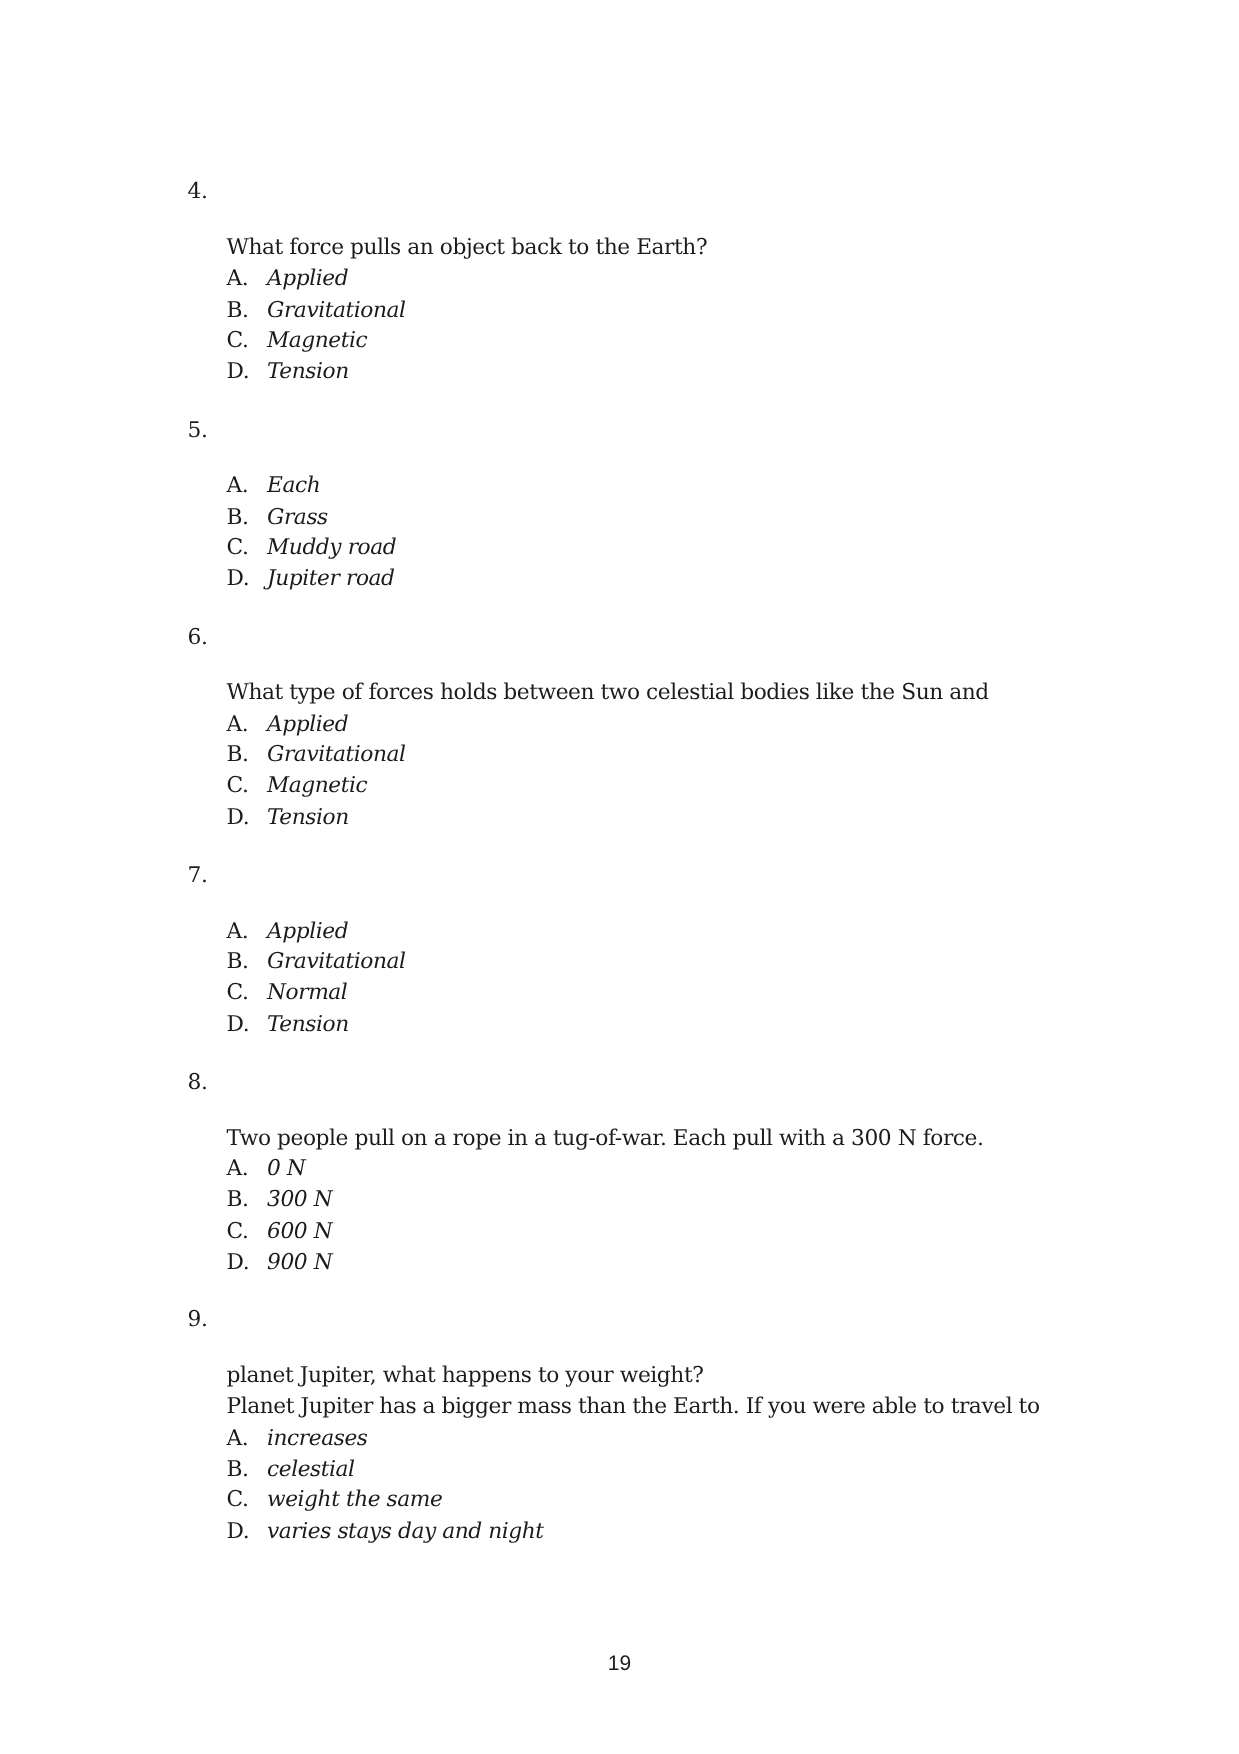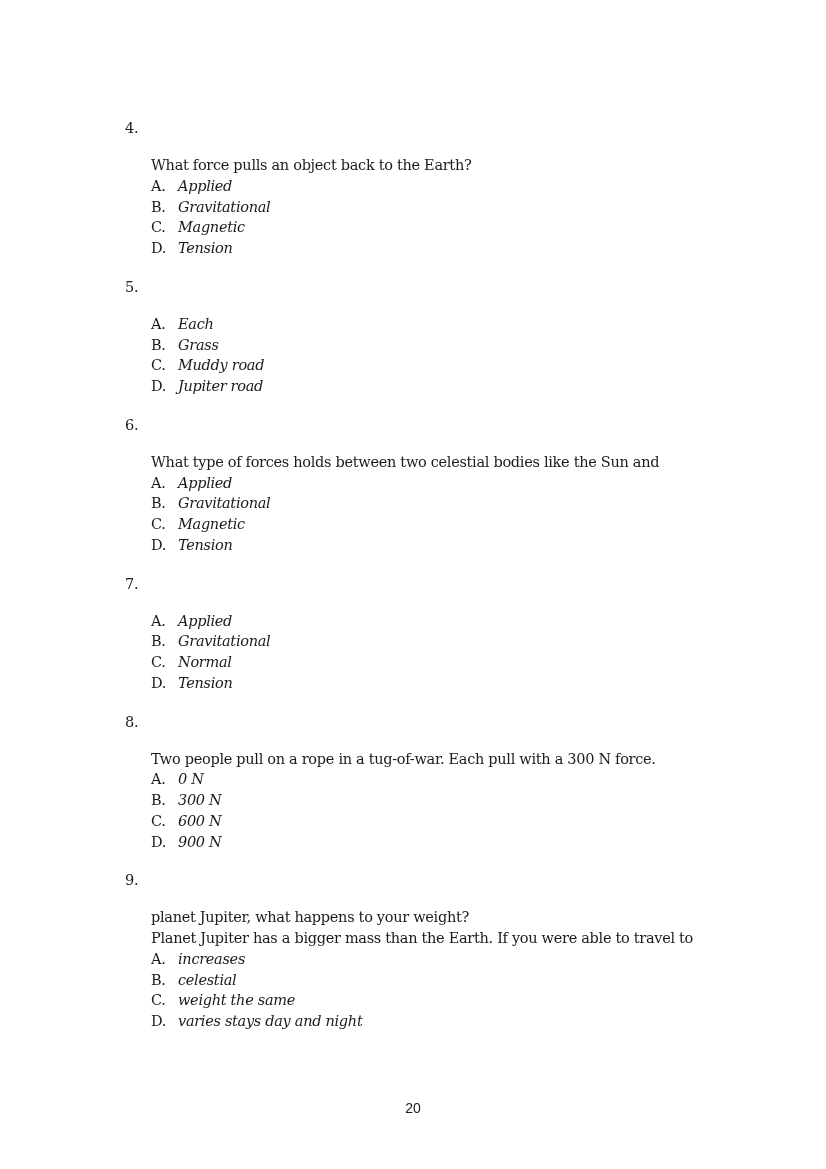--- a/index.html
+++ b/index.html
@@ -236,14 +236,14 @@
               </div>
               <div class="option">
                 <span class="opt-letter">D.</span>
                 <span class="opt-text">varies stays day and night</span>
               </div>
             </div>
       </div>
     </div>
   </div>
 </main>
-  <footer class="page-number">20</footer>
+  <footer class="page-number">19</footer>
 </div>
 
 </body></html>

